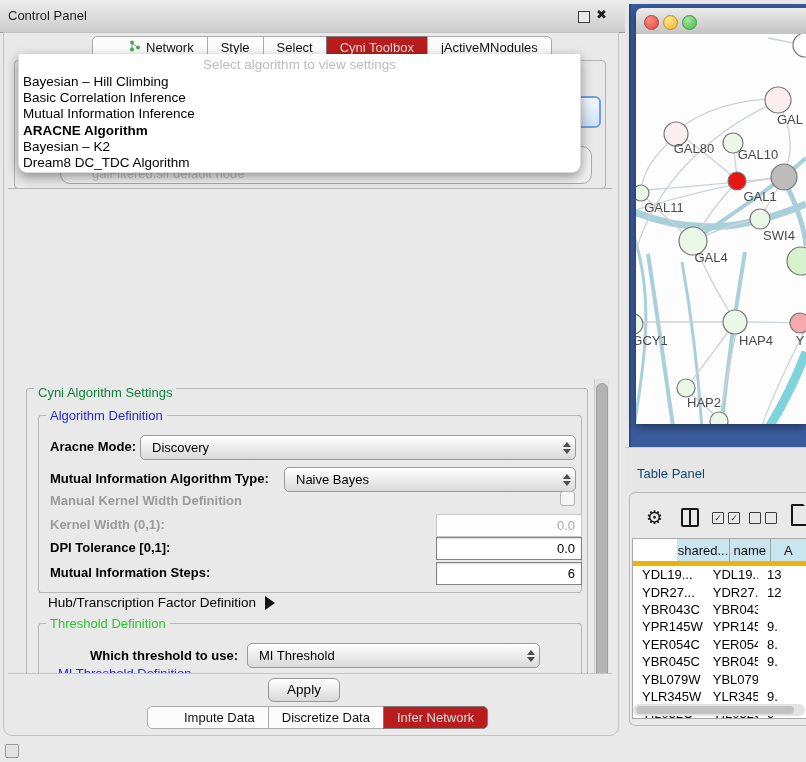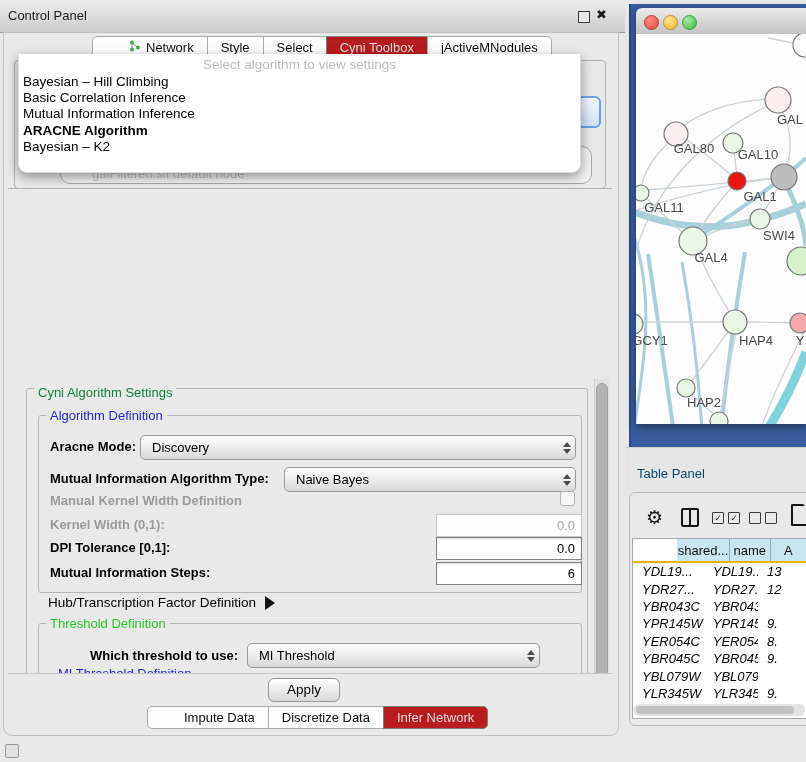--- a/index.html
+++ b/index.html
@@ -80,24 +80,24 @@
   #tp-title{left:637px;top:466px;font-size:13px;color:#0c4a6e;}
   #tp-outer{left:629px;top:492px;width:200px;height:232px;border:1px solid #b9b9b9;border-radius:6px;background:#e9e9e9;}
   #gear-icon{left:646px;top:506px;font-size:19px;color:#161616;}
   #cols-icon{left:681px;top:508px;width:14px;height:15px;border:2px solid #161616;border-radius:2px;}
   #cols-icon div{position:absolute;left:6px;top:0;width:2px;height:15px;background:#161616;}
   .cb-ico{position:absolute;top:512px;width:10px;height:10px;border:1.5px solid #3c3c3c;border-radius:1px;font-size:9px;
     line-height:10px;text-align:center;color:#2a2a2a;font-weight:bold;}
   #doc-icon{left:791px;top:504px;width:14px;height:18px;border:2px solid #161616;border-radius:1px;}
   #doc-icon div{position:absolute;right:-2px;top:-2px;width:0;height:0;border-left:6px solid transparent;border-top:6px solid #e9e9e9;}
   #tbl-wrap{left:632px;top:538px;width:174px;height:179px;background:#fff;border:1px solid #a9a9a9;overflow:hidden;}
-  #tbl-head{display:flex;height:22px;border-bottom:2px solid #eab308;padding-left:44px;}
+  #tbl-head{display:flex;height:22px;border-bottom:5px solid #eab308;padding-left:44px;}
   .th{background:#c9e5ef;border-right:1px solid #8fa6ad;font-size:13px;color:#111;
       display:flex;align-items:center;justify-content:center;overflow:hidden;white-space:nowrap;}
-  .tr{display:flex;height:17.4px;align-items:center;font-style:italic;}
+  .tr{display:flex;height:17.4px;align-items:center;}
   .td{font-size:13px;color:#000;white-space:nowrap;overflow:hidden;padding-left:9px;box-sizing:border-box;}
   #tbl-hscroll{left:633px;top:704px;width:172px;height:12px;background:#e3e3e3;border-radius:6px;}
   #tbl-hthumb{left:636px;top:706px;width:158px;height:8px;background:#c2c2c2;border-radius:5px;}
   svg text{font-family:"Liberation Sans","DejaVu Sans",sans-serif;}
 </style>
 </head>
 <body>
 
 <div id="root">
 
@@ -139,20 +139,21 @@
   <div class="abs" id="frag-text">galFiltered.sif default node</div>
 
   <div class="abs" id="algo-popup">
     <div class="abs" id="algo-placeholder">Select algorithm to view settings</div>
     <div class="abs" id="popup-items">
         <div class="pop-item">Bayesian – Hill Climbing</div>
         <div class="pop-item">Basic Correlation Inference</div>
         <div class="pop-item">Mutual Information Inference</div>
         <div class="pop-item bold">ARACNE Algorithm</div>
         <div class="pop-item">Bayesian – K2</div>
+        <div class="pop-item">Dream8 DC_TDC Algorithm</div>
       </div>
   </div>
 
   <div class="abs" id="settings">
 
     <div class="gbox" style="left:18px;top:199px;width:560px;height:455px;"></div>
     <span class="gtitle" style="left:26px;top:196px;color:#15803d;">Cyni Algorithm Settings</span>
 
     <div class="gbox" style="left:30px;top:226px;width:542px;height:176px;"></div>
     <span class="gtitle blue" style="left:38px;top:219px;">Algorithm Definition</span>

